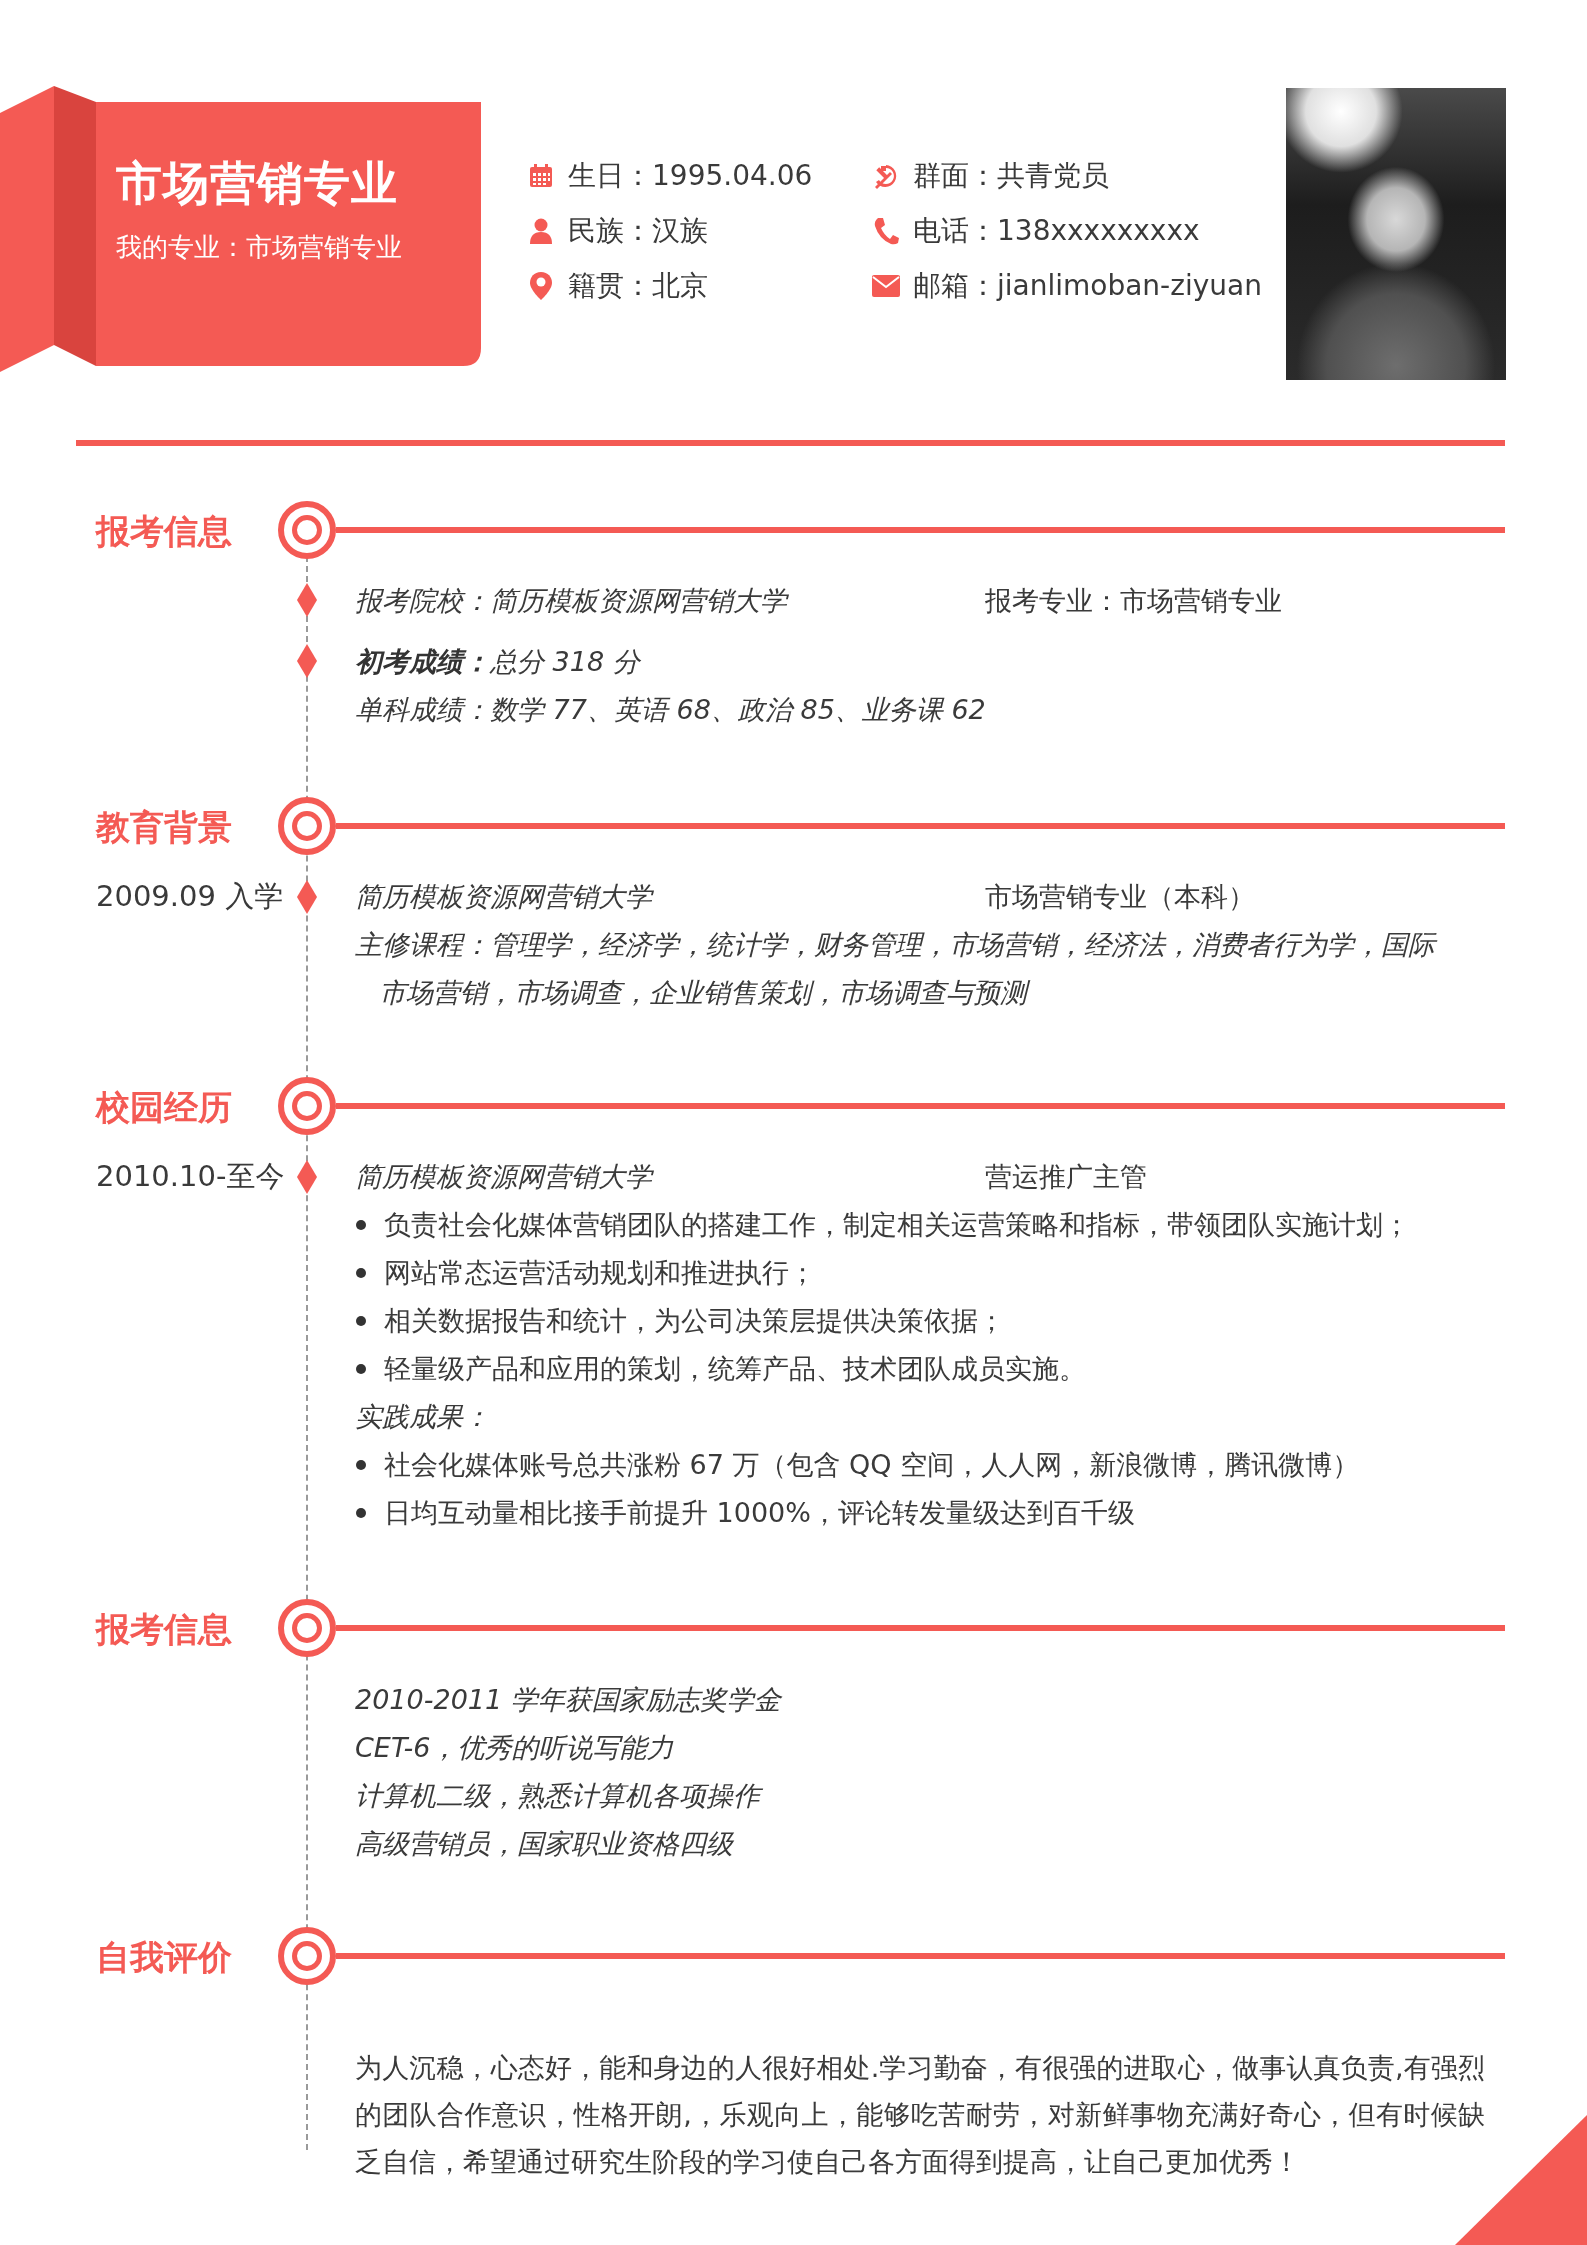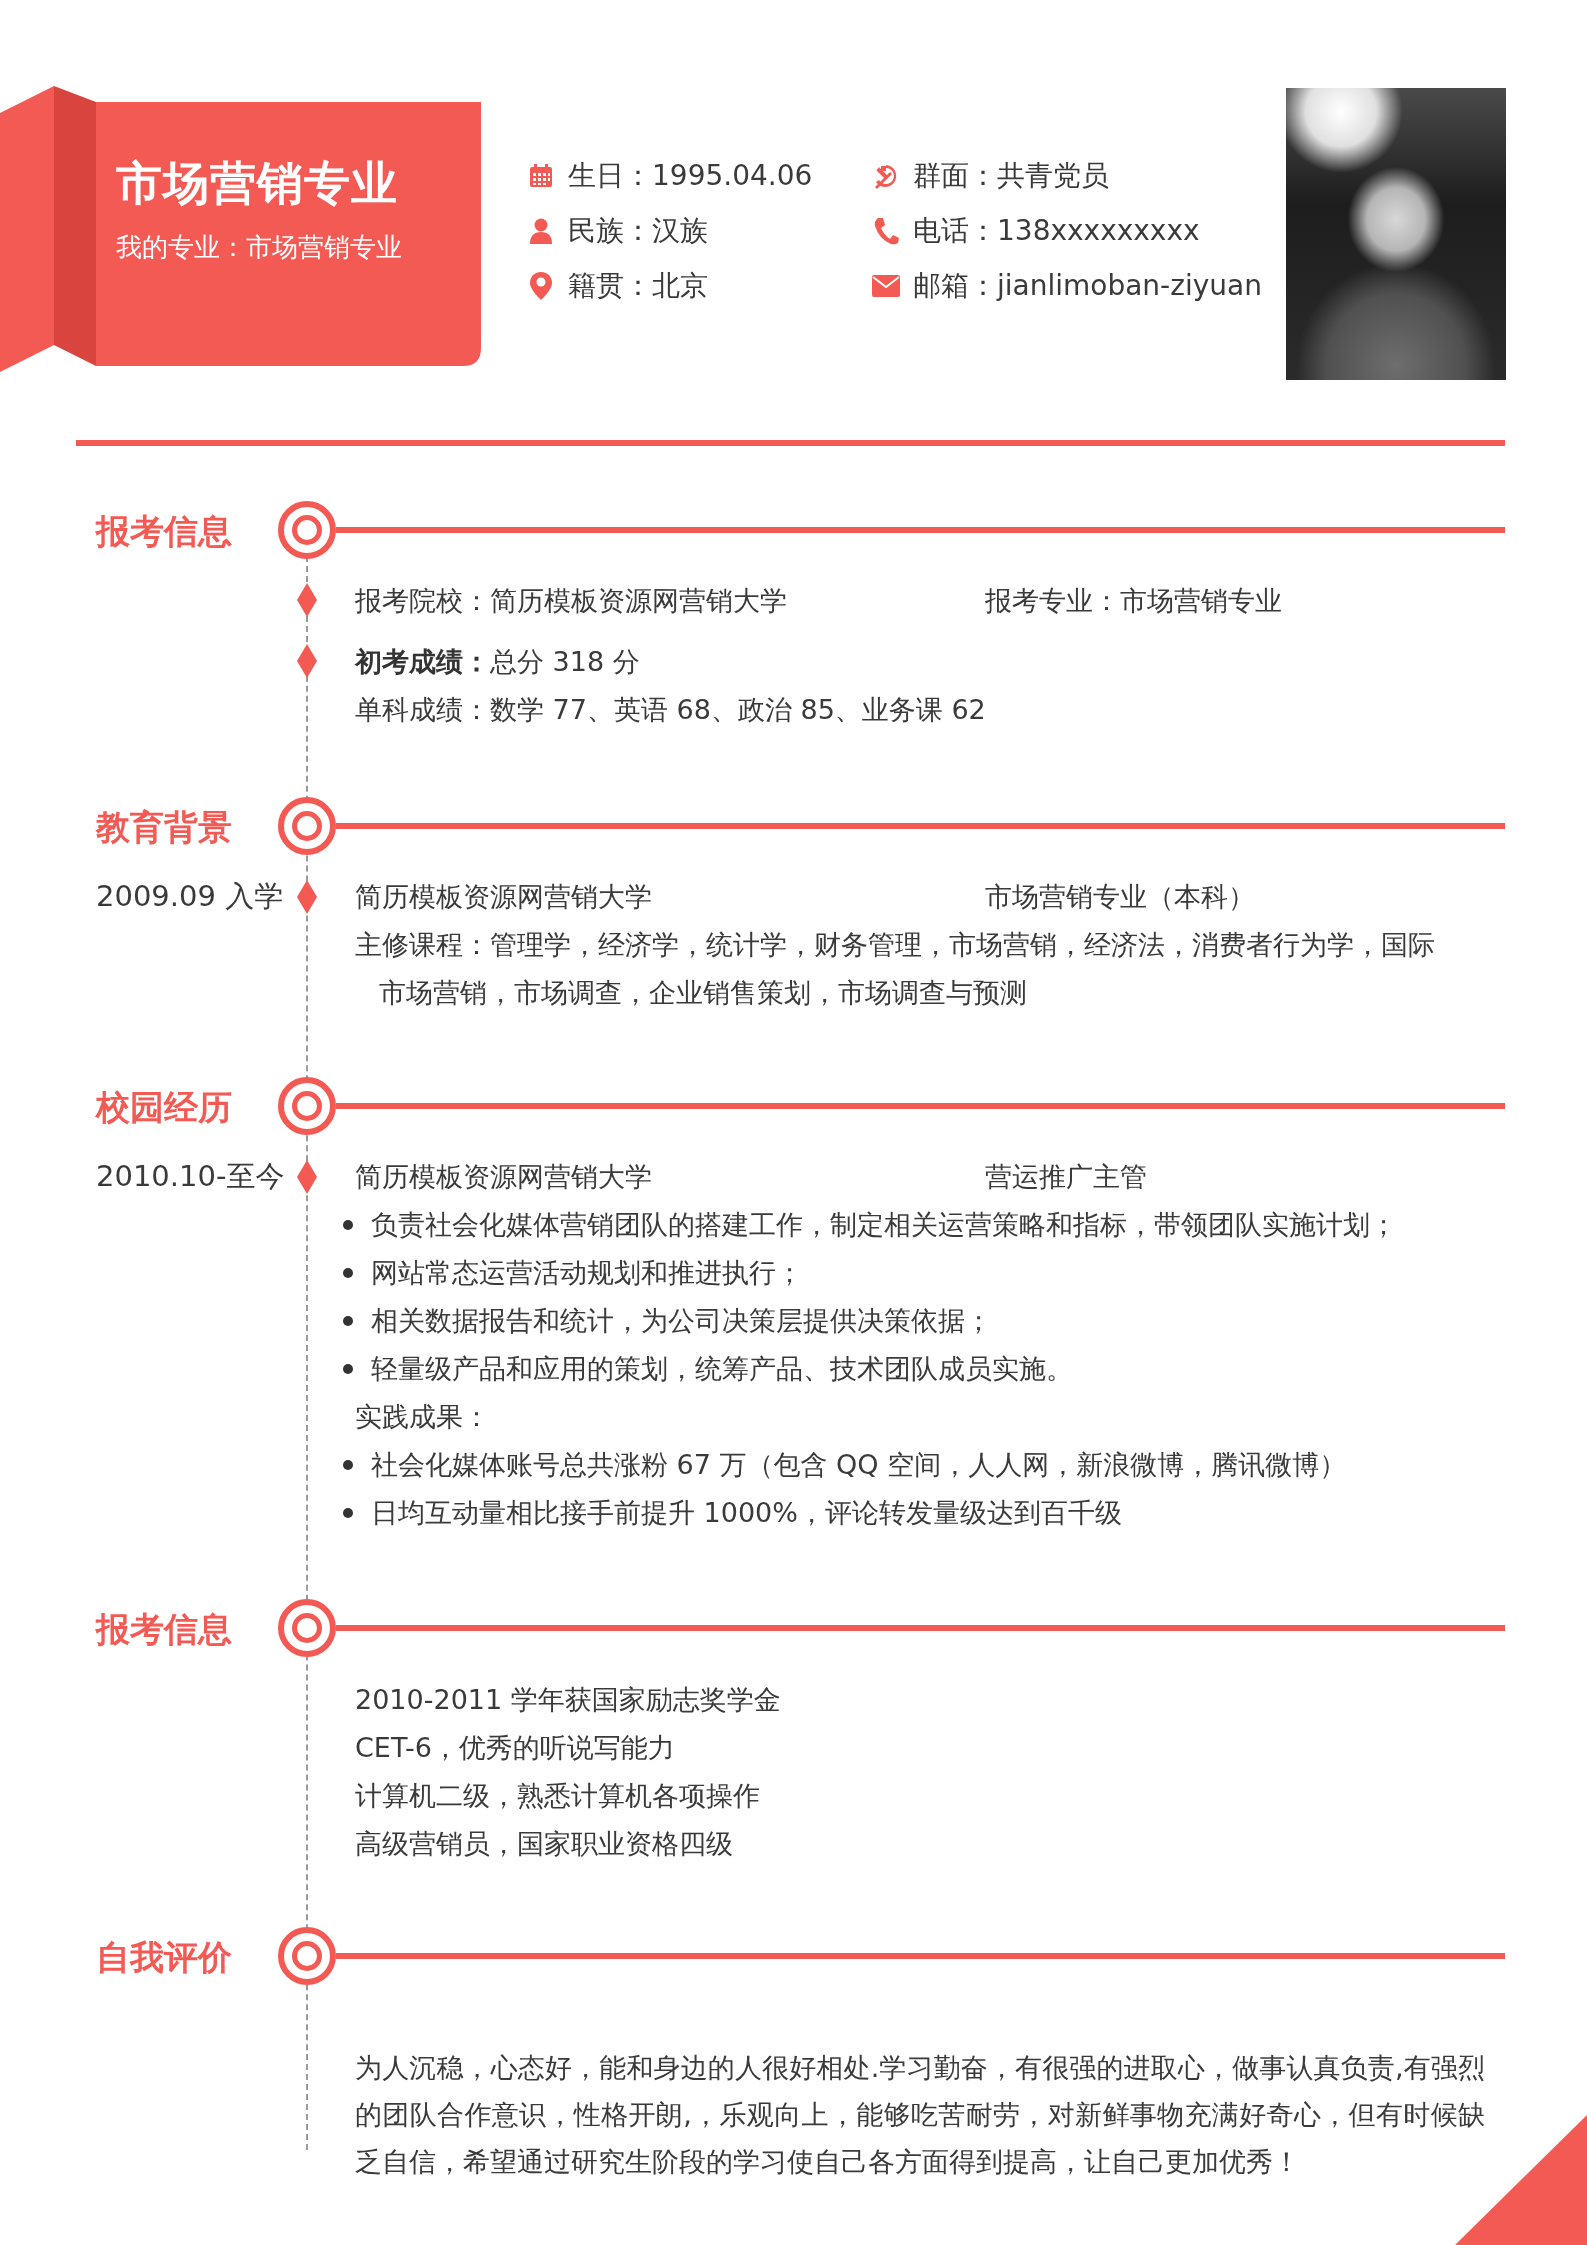--- a/index.html
+++ b/index.html
@@ -17,24 +17,24 @@
            background: radial-gradient(ellipse 40% 30% at 25% 8%, #ffffff 0%, #e0e0e0 40%, rgba(0,0,0,0) 70%),
                        radial-gradient(ellipse 22% 18% at 50% 45%, #d8d8d8 0%, #b5b5b5 60%, rgba(0,0,0,0) 100%),
                        radial-gradient(ellipse 45% 35% at 50% 95%, #6e6e6e 0%, #505050 70%, rgba(0,0,0,0) 100%),
                        linear-gradient(180deg, #4a4a4a 0%, #1d1d1d 40%, #2b2b2b 100%); }
   .divider { position:absolute; left:76px; top:440px; width:1429px; height:6px; background:#f45a54; }
   .vline { position:absolute; left:306px; top:556px; height:1594px; border-left:2px dashed #9a9a9a; }
   .sec-title { position:absolute; left:96px; font-size:34px; font-weight:bold; color:#f45a54; white-space:nowrap; transform:translateY(-50%); }
   .sec-line { position:absolute; left:336px; width:1169px; height:6px; background:#f45a54; transform:translateY(-50%); }
   .sec-circle { position:absolute; left:278px; width:58px; height:58px; transform:translateY(-50%); }
   .diamond { position:absolute; left:297px; width:20px; height:34px; transform:translateY(-50%); }
-  .row { position:absolute; left:355px; font-size:27px; color:#3a3a3a; white-space:nowrap; transform:translateY(-50%); }
+  .row { position:absolute; left:355px; font-size:27px; color:#3a3a3a; white-space:nowrap; transform:translateY(-50%);font-style:italic; }
   .col2 { position:absolute; left:985px; font-size:27px; color:#3a3a3a; white-space:nowrap; transform:translateY(-50%); }
   .date { position:absolute; left:96px; font-size:29px; color:#3a3a3a; white-space:nowrap; transform:translateY(-50%); }
-  .bullet { position:absolute; left:341px; font-size:27px; color:#3a3a3a; white-space:nowrap; transform:translateY(-50%); display:flex; align-items:center; }
+  .bullet { position:absolute; left:354px; font-size:27px; color:#3a3a3a; white-space:nowrap; transform:translateY(-50%); display:flex; align-items:center; }
   .bullet .dot { width:10px; height:10px; border-radius:50%; background:#333; margin:0 18px 0 2px; display:inline-block; }
   .para { position:absolute; left:355px; top:2008px; width:1130px; font-size:27px; line-height:47px; color:#3a3a3a; text-align:justify;margin-top:36px; }
   b.lbl { font-weight:bold; color:#333; }
 </style>
 </head>
 <body>
 
 <svg class="ribbon-svg" width="490" height="300" viewBox="0 80 490 300">
   <polygon points="0,113 54,86 54,345 0,372" fill="#f45a54"></polygon>
   <polygon points="54,86 96,102 96,366 54,345" fill="#d9443e"></polygon>

